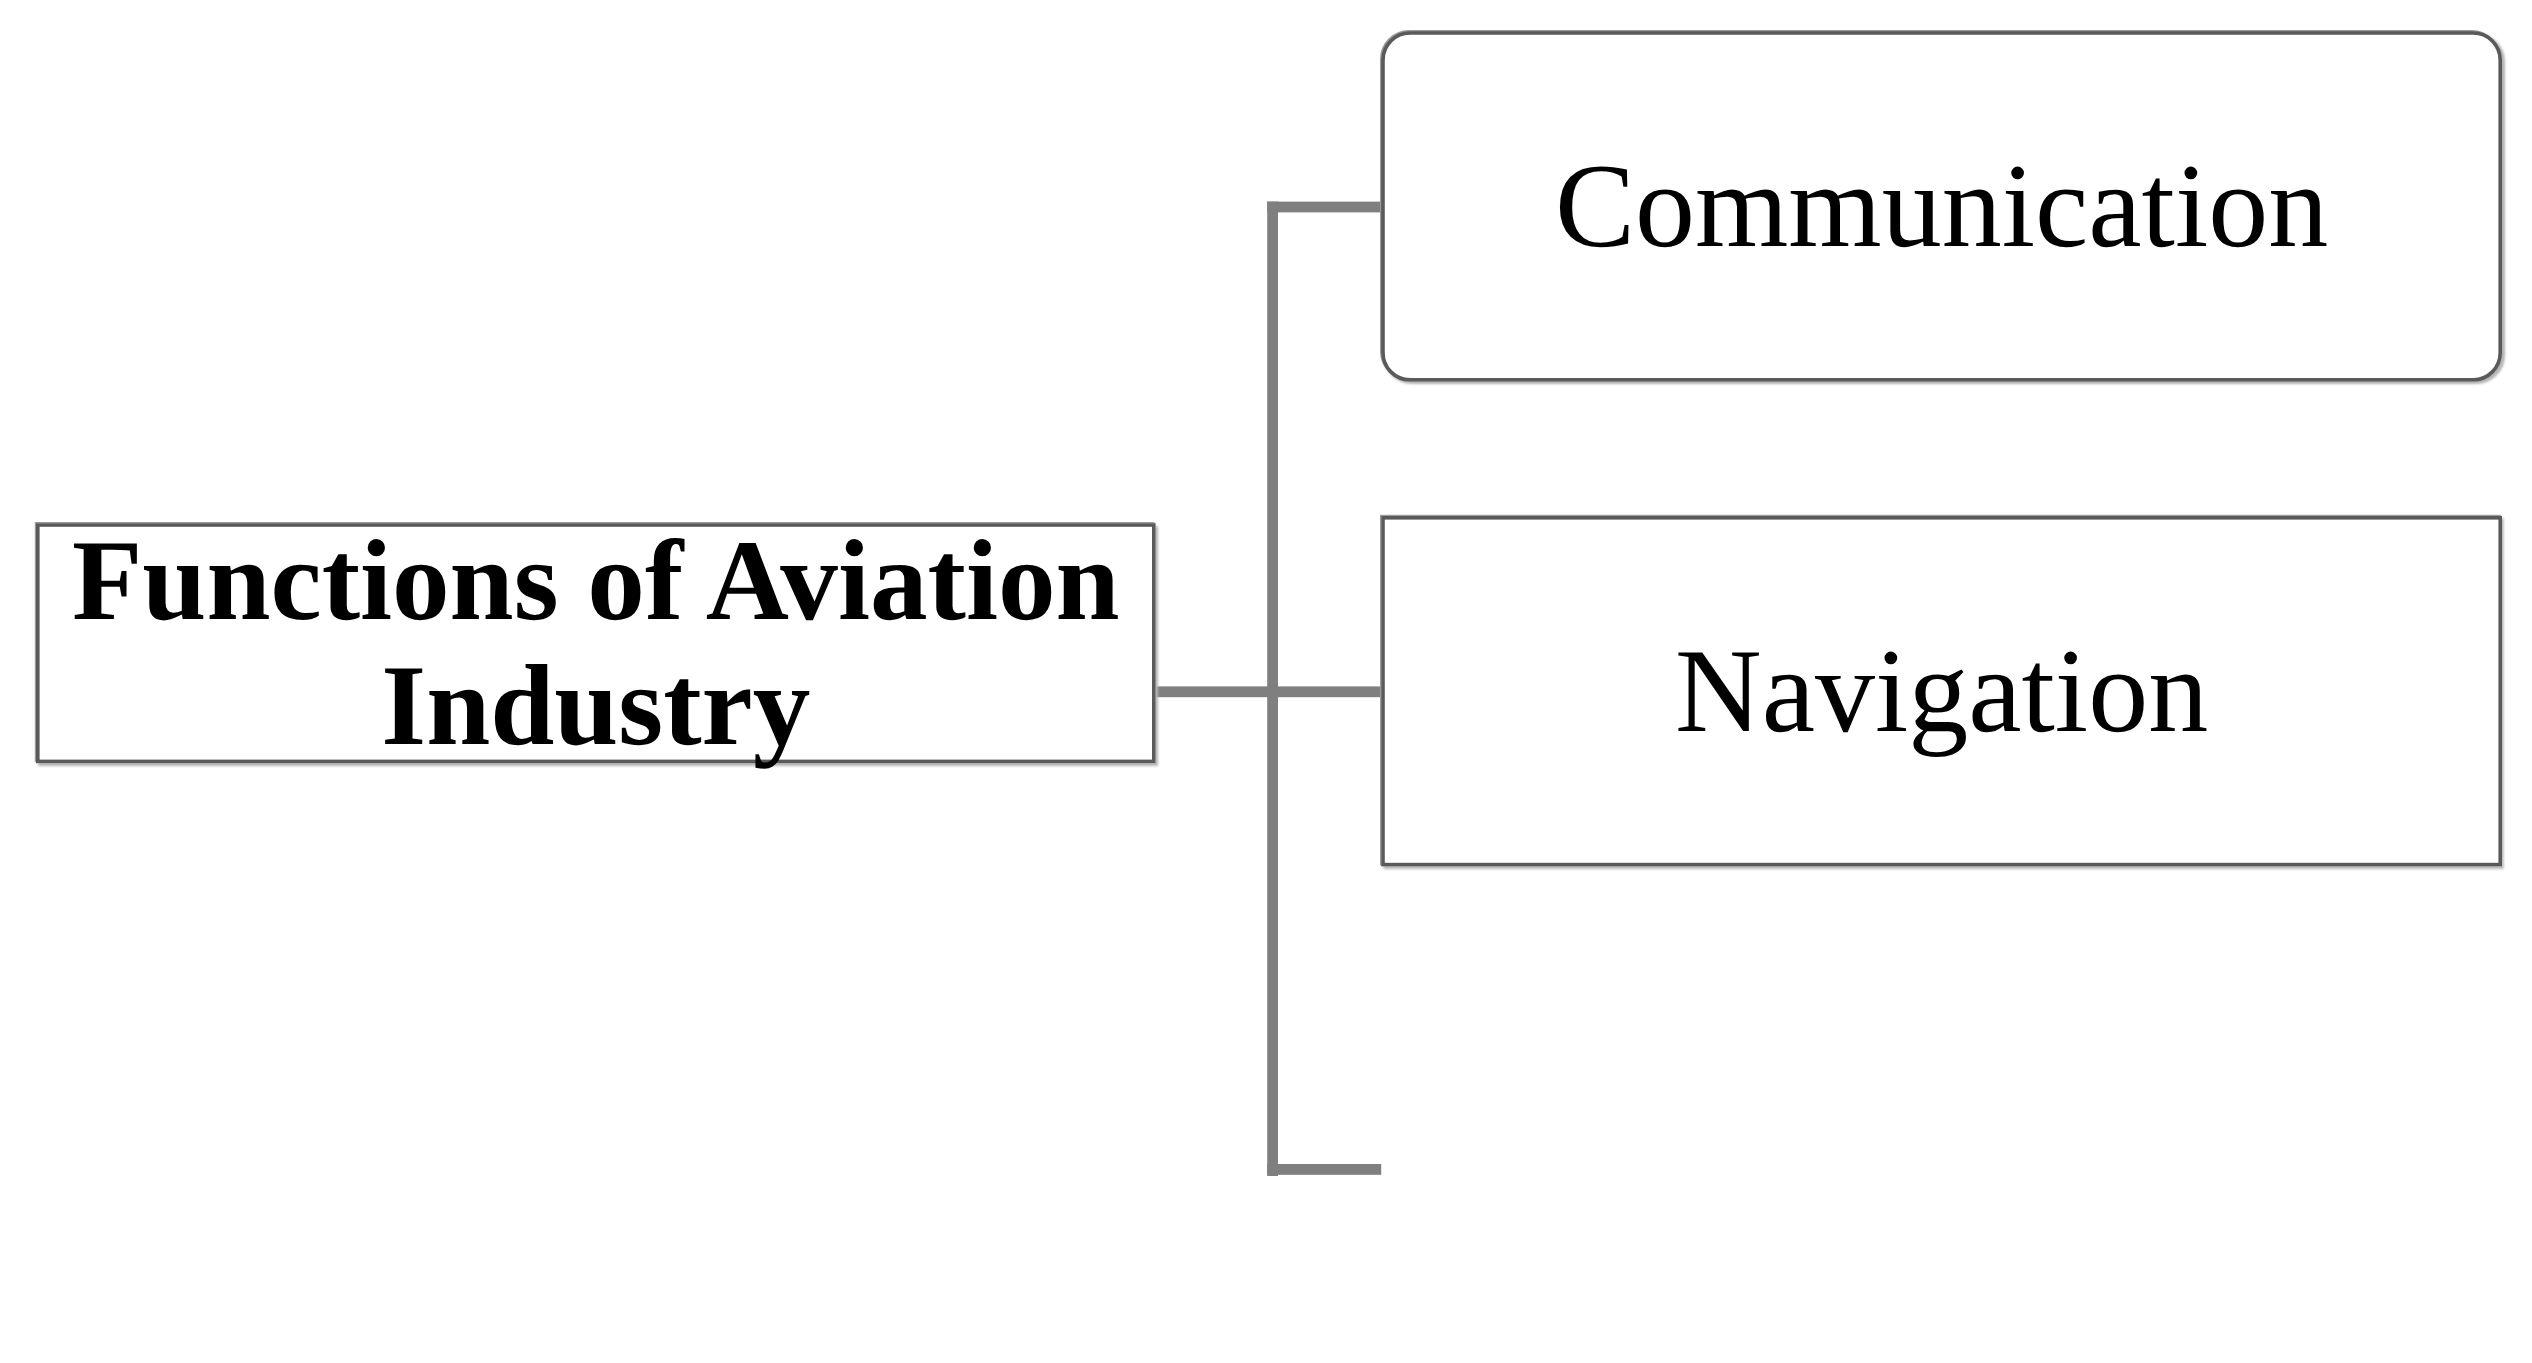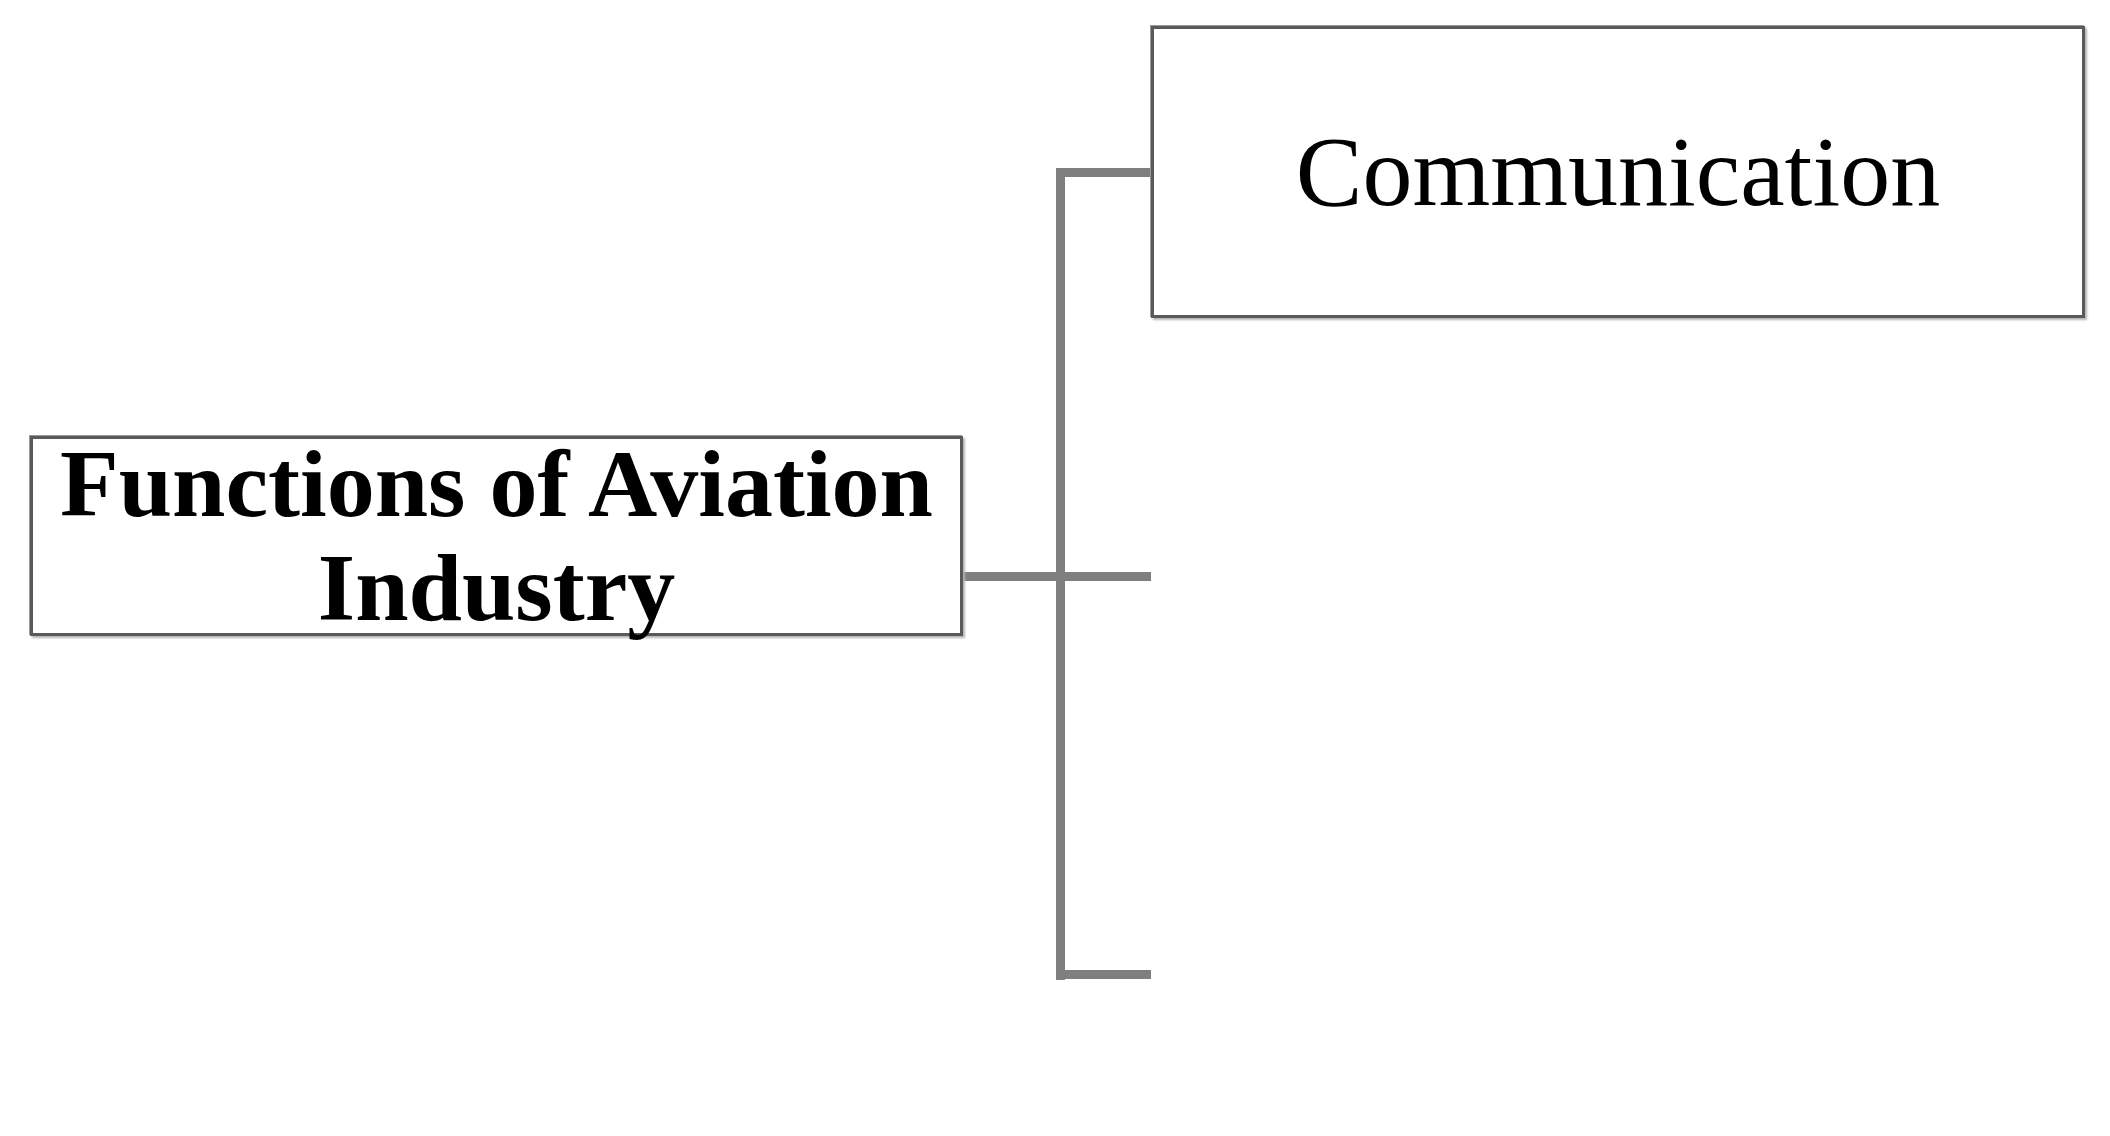--- a/index.html
+++ b/index.html
@@ -42,21 +42,21 @@
   .child-node {
     left: 1151px;
     width: 934px;
     height: 292px;
   }
   .child-node .label {
     font-weight: normal;
     font-size: 100px;
     line-height: 1;
   }
-  .child-node.pos-0 { top: 26px; }
+  .child-node.pos-0 { top: 26px; border-radius: 24px; }
   .child-node.pos-1 { top: 430px; }
   .child-node.pos-2 { top: 830px; height: 288px; }
   .connector {
     position: absolute;
     background: #7f7f7f;
   }
   .conn-trunk {
     left: 1056px;
     top: 168px;
     width: 9px;
@@ -92,15 +92,18 @@
   <div class="connector conn-branch-bottom"></div>
 
   <div class="node root-node">
     <span class="label">Functions of Aviation Industry</span>
   </div>
 
   <div class="node child-node pos-0">
     <span class="label">Communication</span>
   </div>
 
+  <div class="node child-node pos-1">
+    <span class="label">Navigation</span>
+  </div>
 
 
 </div>
 
 </body></html>

